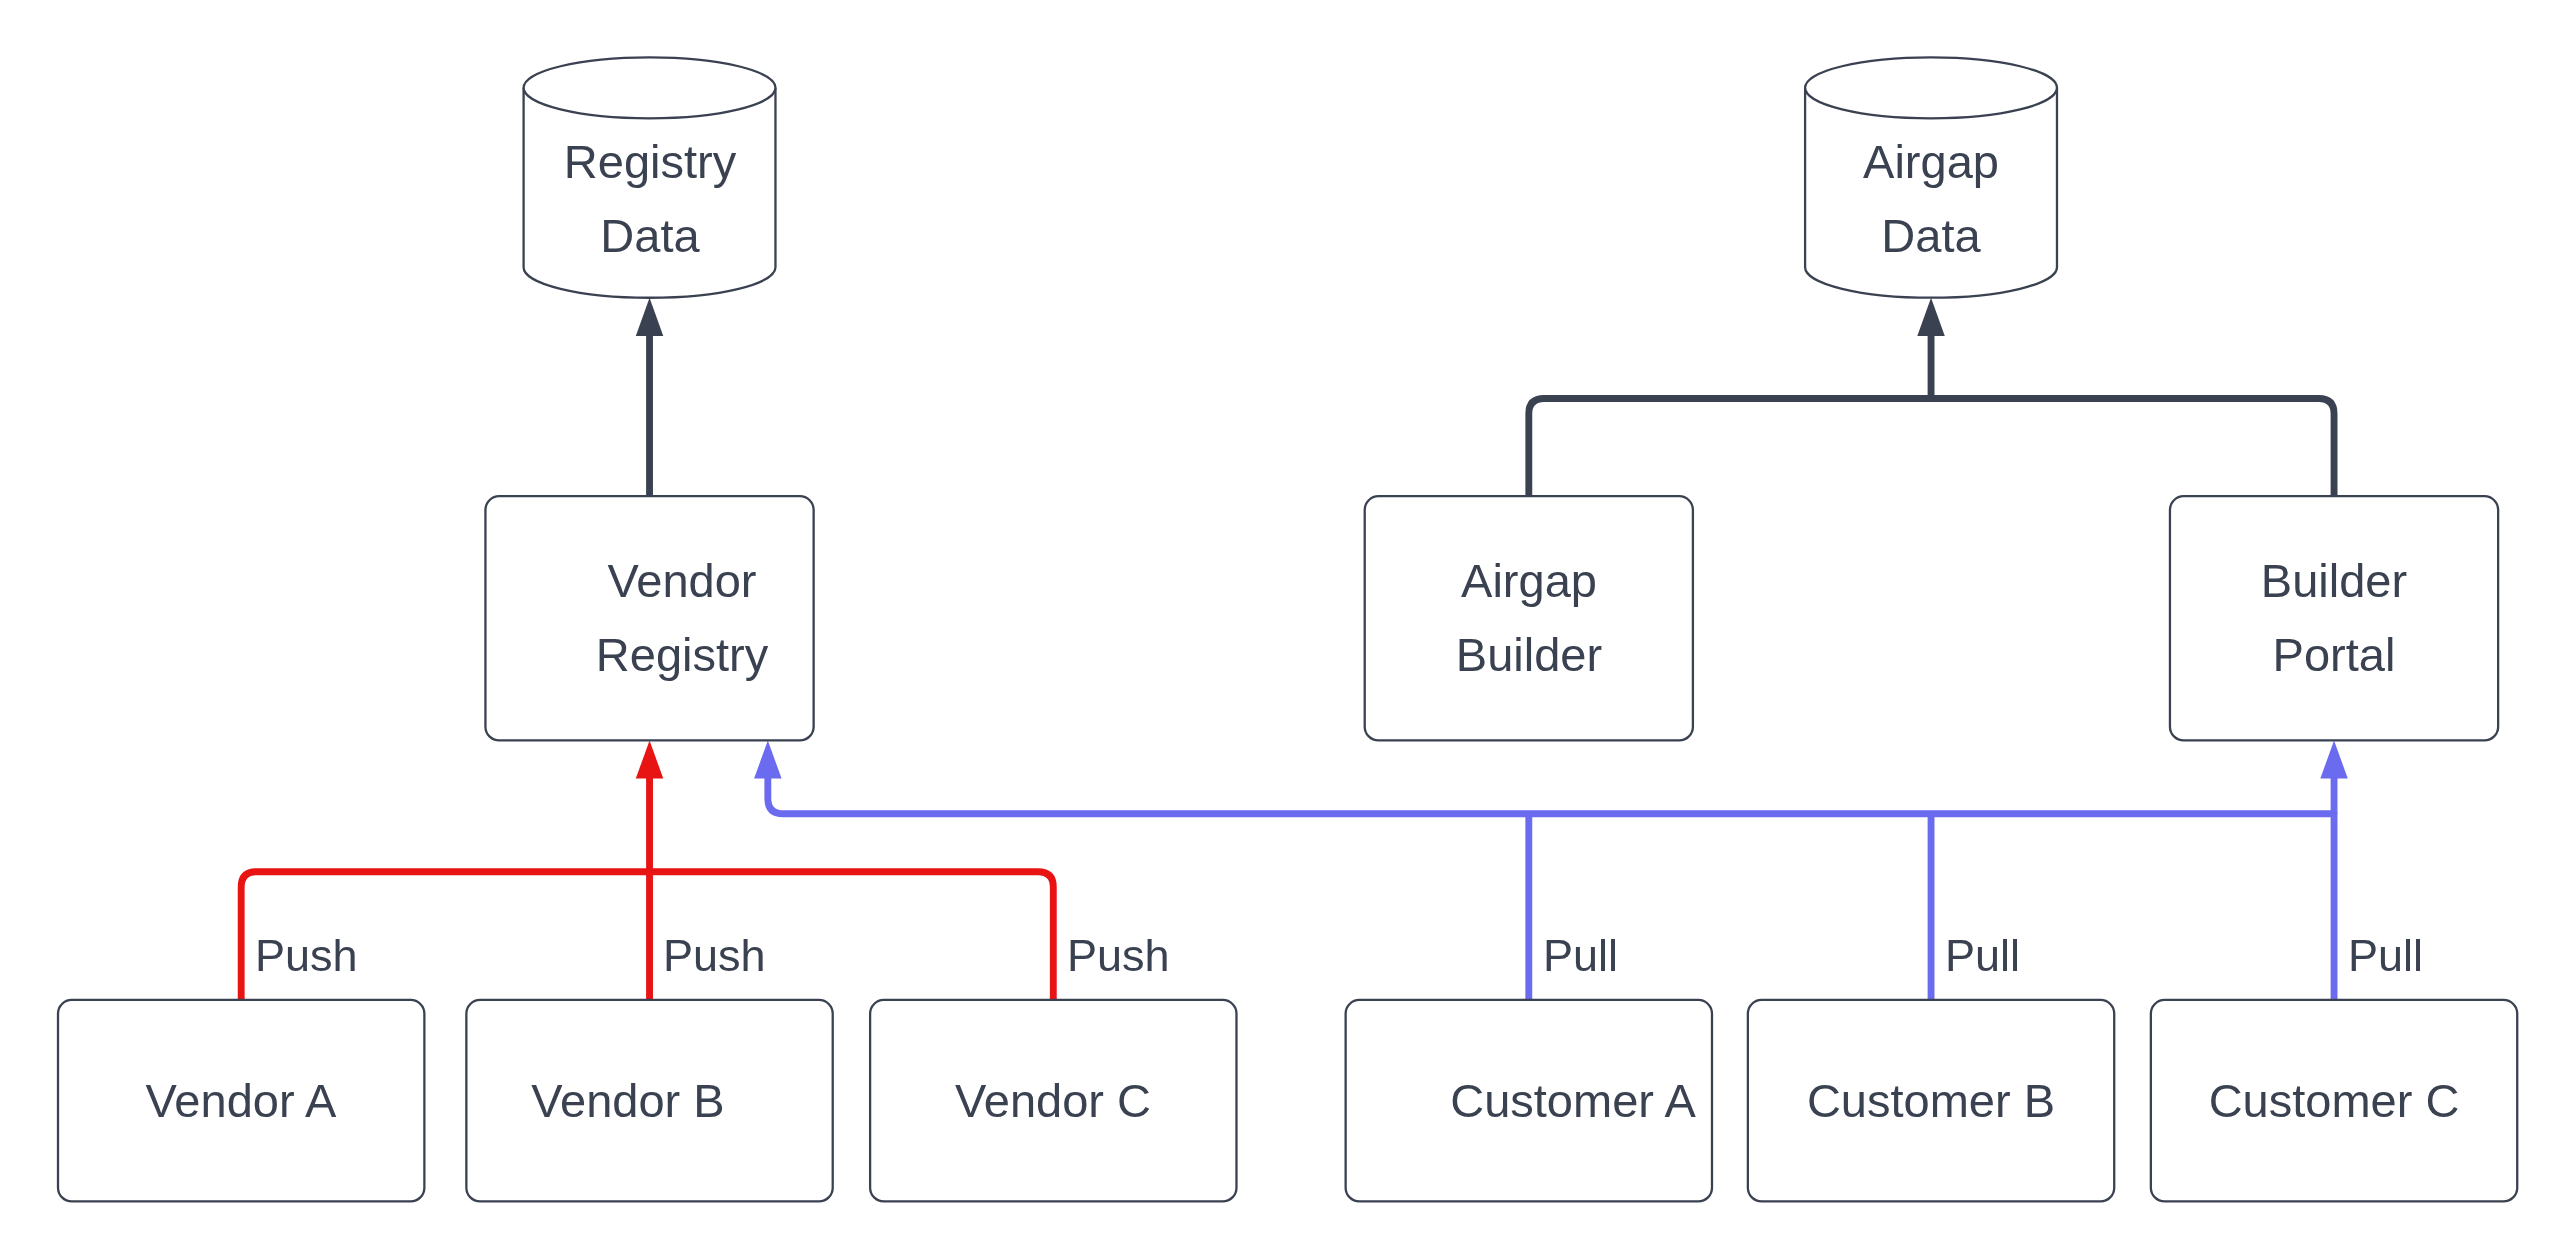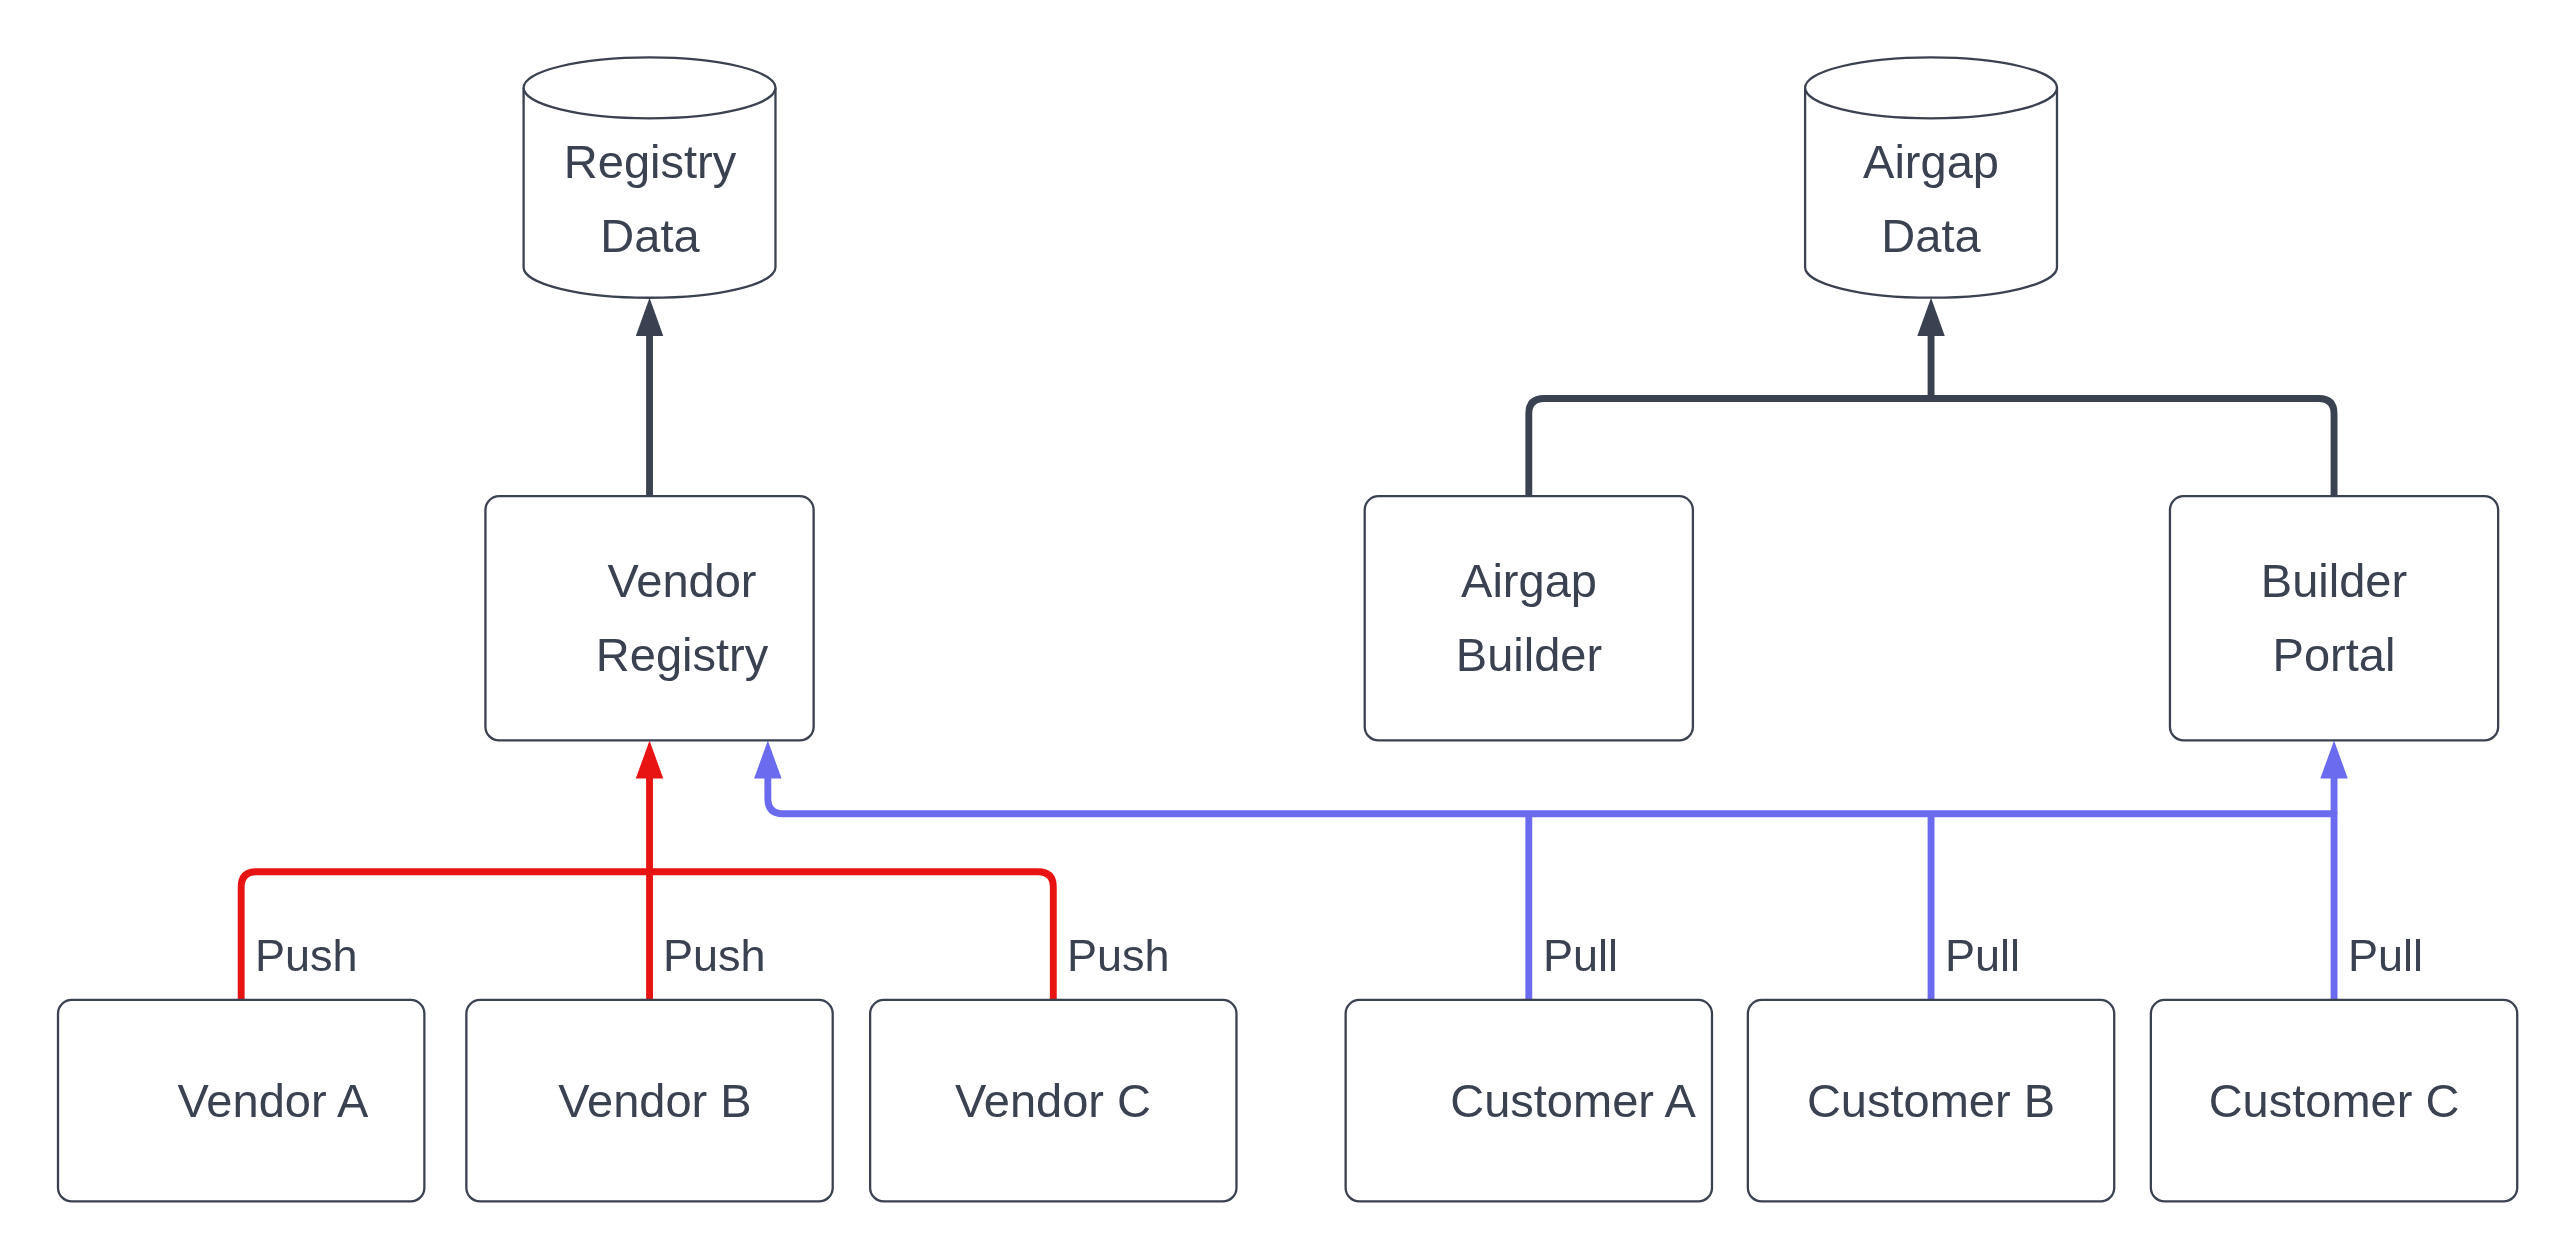--- a/index.html
+++ b/index.html
@@ -105,22 +105,22 @@
   </div>
   <div class="node-label" style="left:1365px; top:496px; width:328px; height:244px;">
     <span>Airgap</span>
     <span>Builder</span>
   </div>
   <div class="node-label" style="left:2170px; top:496px; width:328px; height:244px;">
     <span>Builder</span>
     <span>Portal</span>
   </div>
 
-  <div class="node-label" style="left:58px; top:1000px; width:366px; height:202px;padding-left:32px;">Vendor A</div>
-  <div class="node-label" style="left:472px; top:1000px; width:366px; height:202px;">Vendor B</div>
+  <div class="node-label" style="left:58px; top:1000px; width:366px; height:202px;">Vendor A</div>
+  <div class="node-label" style="left:445px; top:1000px; width:366px; height:202px;">Vendor B</div>
   <div class="node-label" style="left:870px; top:1000px; width:366px; height:202px;">Vendor C</div>
   <div class="node-label" style="left:1346px; top:1000px; width:366px; height:202px;padding-left:44px;">Customer A</div>
   <div class="node-label" style="left:1748px; top:1000px; width:366px; height:202px;">Customer B</div>
   <div class="node-label" style="left:2151px; top:1000px; width:366px; height:202px;">Customer C</div>
 
   <div class="edge-label" style="left:255px;  top:933px;">Push</div>
   <div class="edge-label" style="left:663px;  top:933px;">Push</div>
   <div class="edge-label" style="left:1067px; top:933px;">Push</div>
   <div class="edge-label" style="left:1543px; top:933px;">Pull</div>
   <div class="edge-label" style="left:1945px; top:933px;">Pull</div>

